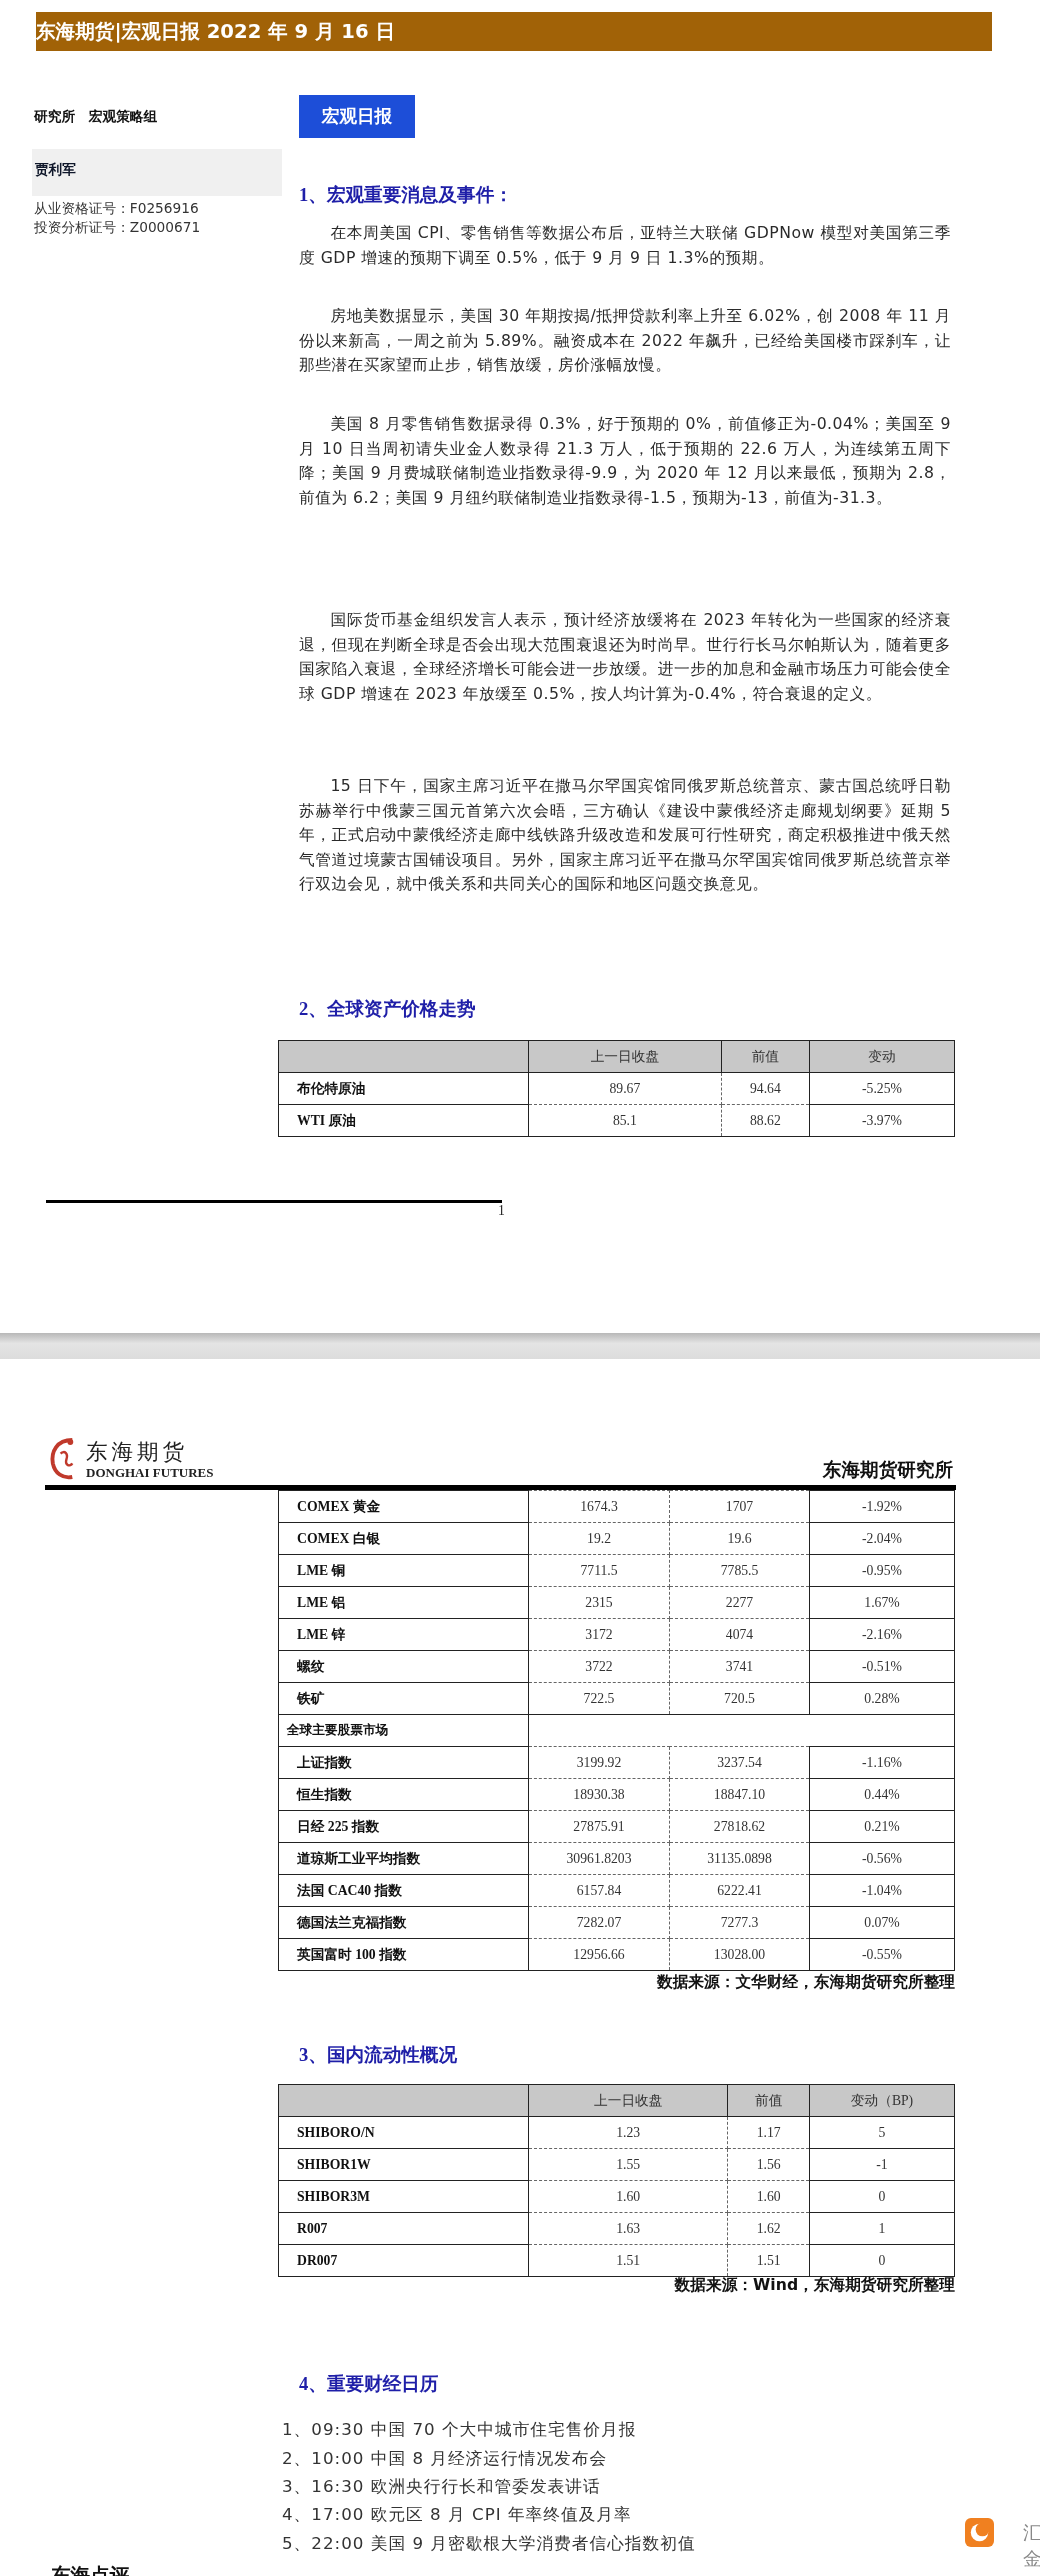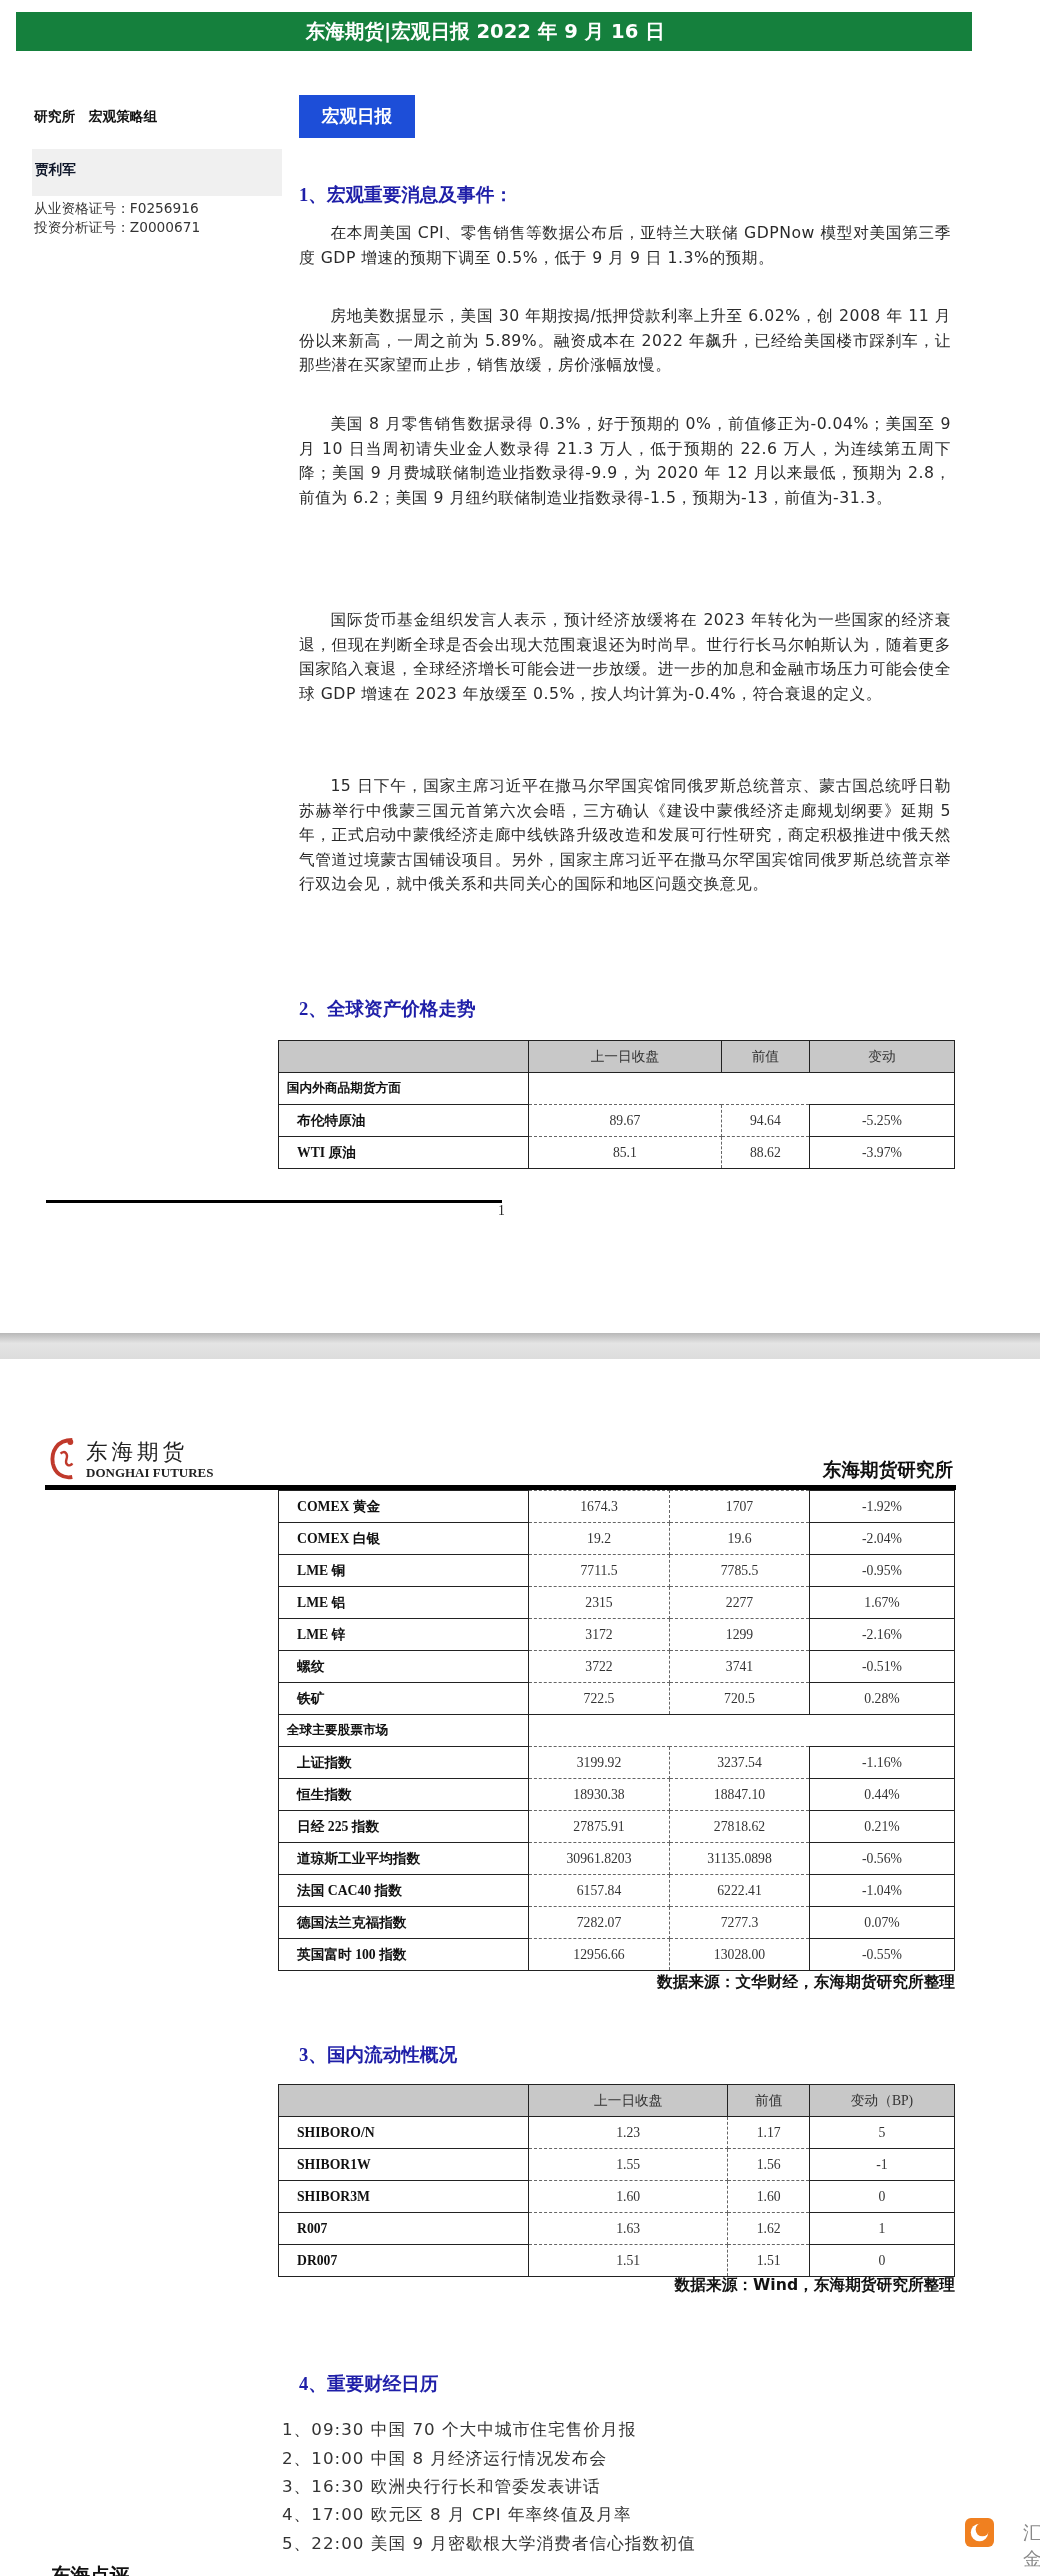--- a/index.html
+++ b/index.html
@@ -1,20 +1,20 @@
 <!DOCTYPE html>
 <html><head>
 <meta charset="utf-8">
 <style>
   html, body { margin:0; padding:0; }
   body { width:1041px; height:2576px; background:#ffffff; position:relative; overflow:hidden;
          font-family:"DejaVu Sans", sans-serif; color:#222; }
   .abs { position:absolute; }
-  .topband { left:16px; top:11.8px; width:956px; height:39px; background:#15803d; color:#fff;
-             font-weight:bold; font-size:19.6px; line-height:39px; text-align:center; box-sizing:border-box; padding-right:17.6px; }
+  .topband { left:36px; top:11.8px; width:956px; height:39px; background:#a16207; color:#fff;
+             font-weight:bold; font-size:19.6px; line-height:39px; text-align:left; box-sizing:border-box; padding-right:17.6px; }
   .side-group { left:34px; top:108px; font-size:13.7px; font-weight:bold; color:#111; }
   .side-name { left:32px; top:149px; width:250px; height:47px; background:#f0f0f0; font-size:13.7px; font-weight:bold;
                box-sizing:border-box; padding:11.8px 0 0 2.9px; color:#0f172a; }
   .side-cert { left:34px; font-size:13.7px; color:#333; }
   .tag { left:299px; top:95px; width:116px; height:43px; background:#1d4ed8; color:#fff; font-size:17.6px; font-weight:bold;
          line-height:43px; text-align:center; }
   .h-sec { font-size:18.6px; font-weight:bold; color:#1f1fa8; text-decoration-thickness:2px;
            text-underline-offset:2.9px; font-family:"Liberation Serif", serif; }
   .para { left:299px; width:652px; font-size:15.7px; line-height:24.5px; color:#2a2a2a; text-indent:2em; text-align:justify;
           letter-spacing:0.5px; }
@@ -67,24 +67,20 @@
 
 <table class="data" style="top:1040px">
   <tbody>
       <tr>
     <th style="width:231px"></th>
     <th>上一日收盘</th>
     <th>前值</th>
     <th style="width:144px">变动</th>
   </tr>
   <tr>
-    <td class="cat">国内外商品期货方面</td>
-    <td class="catfill" colspan="3"></td>
-  </tr>
-  <tr>
     <td class="name">布伦特原油</td>
     <td>89.67</td>
     <td>94.64</td>
     <td class="chg">-5.25%</td>
   </tr>
   <tr>
     <td class="name">WTI 原油</td>
     <td>85.1</td>
     <td>88.62</td>
     <td class="chg">-3.97%</td>
@@ -129,21 +125,21 @@
   </tr>
   <tr>
     <td class="name">LME 铝</td>
     <td>2315</td>
     <td>2277</td>
     <td class="chg">1.67%</td>
   </tr>
   <tr>
     <td class="name">LME 锌</td>
     <td>3172</td>
-    <td>1299</td>
+    <td>4074</td>
     <td class="chg">-2.16%</td>
   </tr>
   <tr>
     <td class="name">螺纹</td>
     <td>3722</td>
     <td>3741</td>
     <td class="chg">-0.51%</td>
   </tr>
   <tr>
     <td class="name">铁矿</td>

